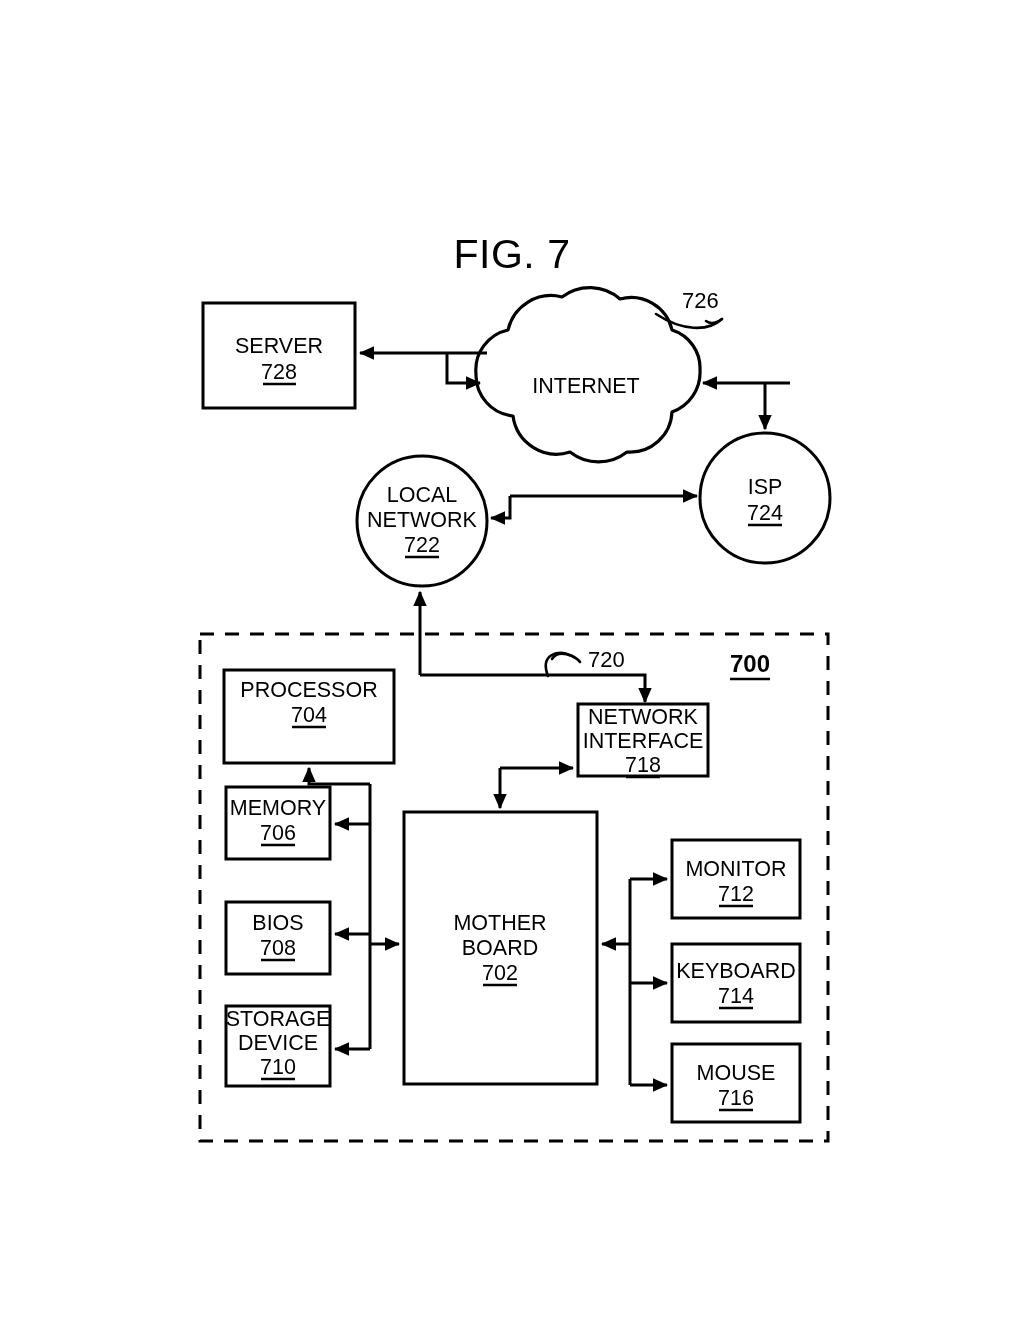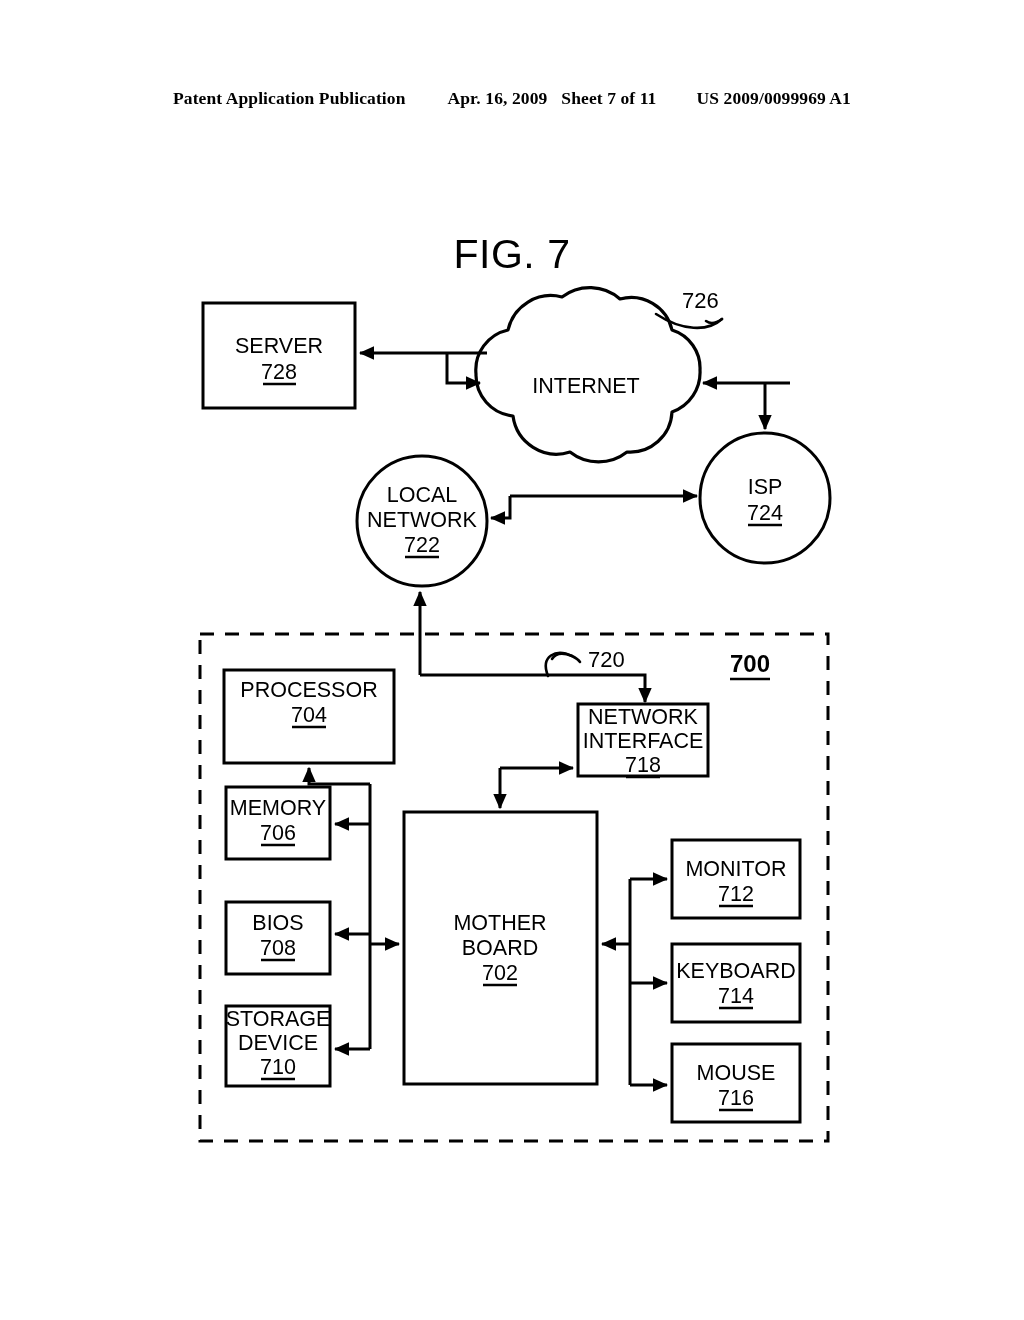--- a/index.html
+++ b/index.html
@@ -99,29 +99,20 @@
   .ul {
     stroke: #000;
     stroke-width: 2.4;
   }
 </style>
 </head>
 <body>
 
 <div id="page">
 
-  <div class="hdr">
-    <span class="seg">Patent Application Publication</span>
-    <span class="gap1"></span>
-    <span class="seg">Apr. 16, 2009</span>
-    <span class="gap2"></span>
-    <span class="seg">Sheet 7 of 11</span>
-    <span class="gap3"></span>
-    <span class="seg">US 2009/0099969 A1</span>
-  </div>
 
   <svg class="figure" viewBox="0 0 1024 1320">
     <defs>
       <marker id="ah" viewBox="0 0 10 10" refX="9.2" refY="5" markerWidth="5.2" markerHeight="5.2" orient="auto-start-reverse">
         <path d="M 0 0.6 L 10 5 L 0 9.4 z" fill="#000"></path>
       </marker>
     </defs>
 
     <text class="fig-title" x="512" y="268" text-anchor="middle">FIG. 7</text>
 

